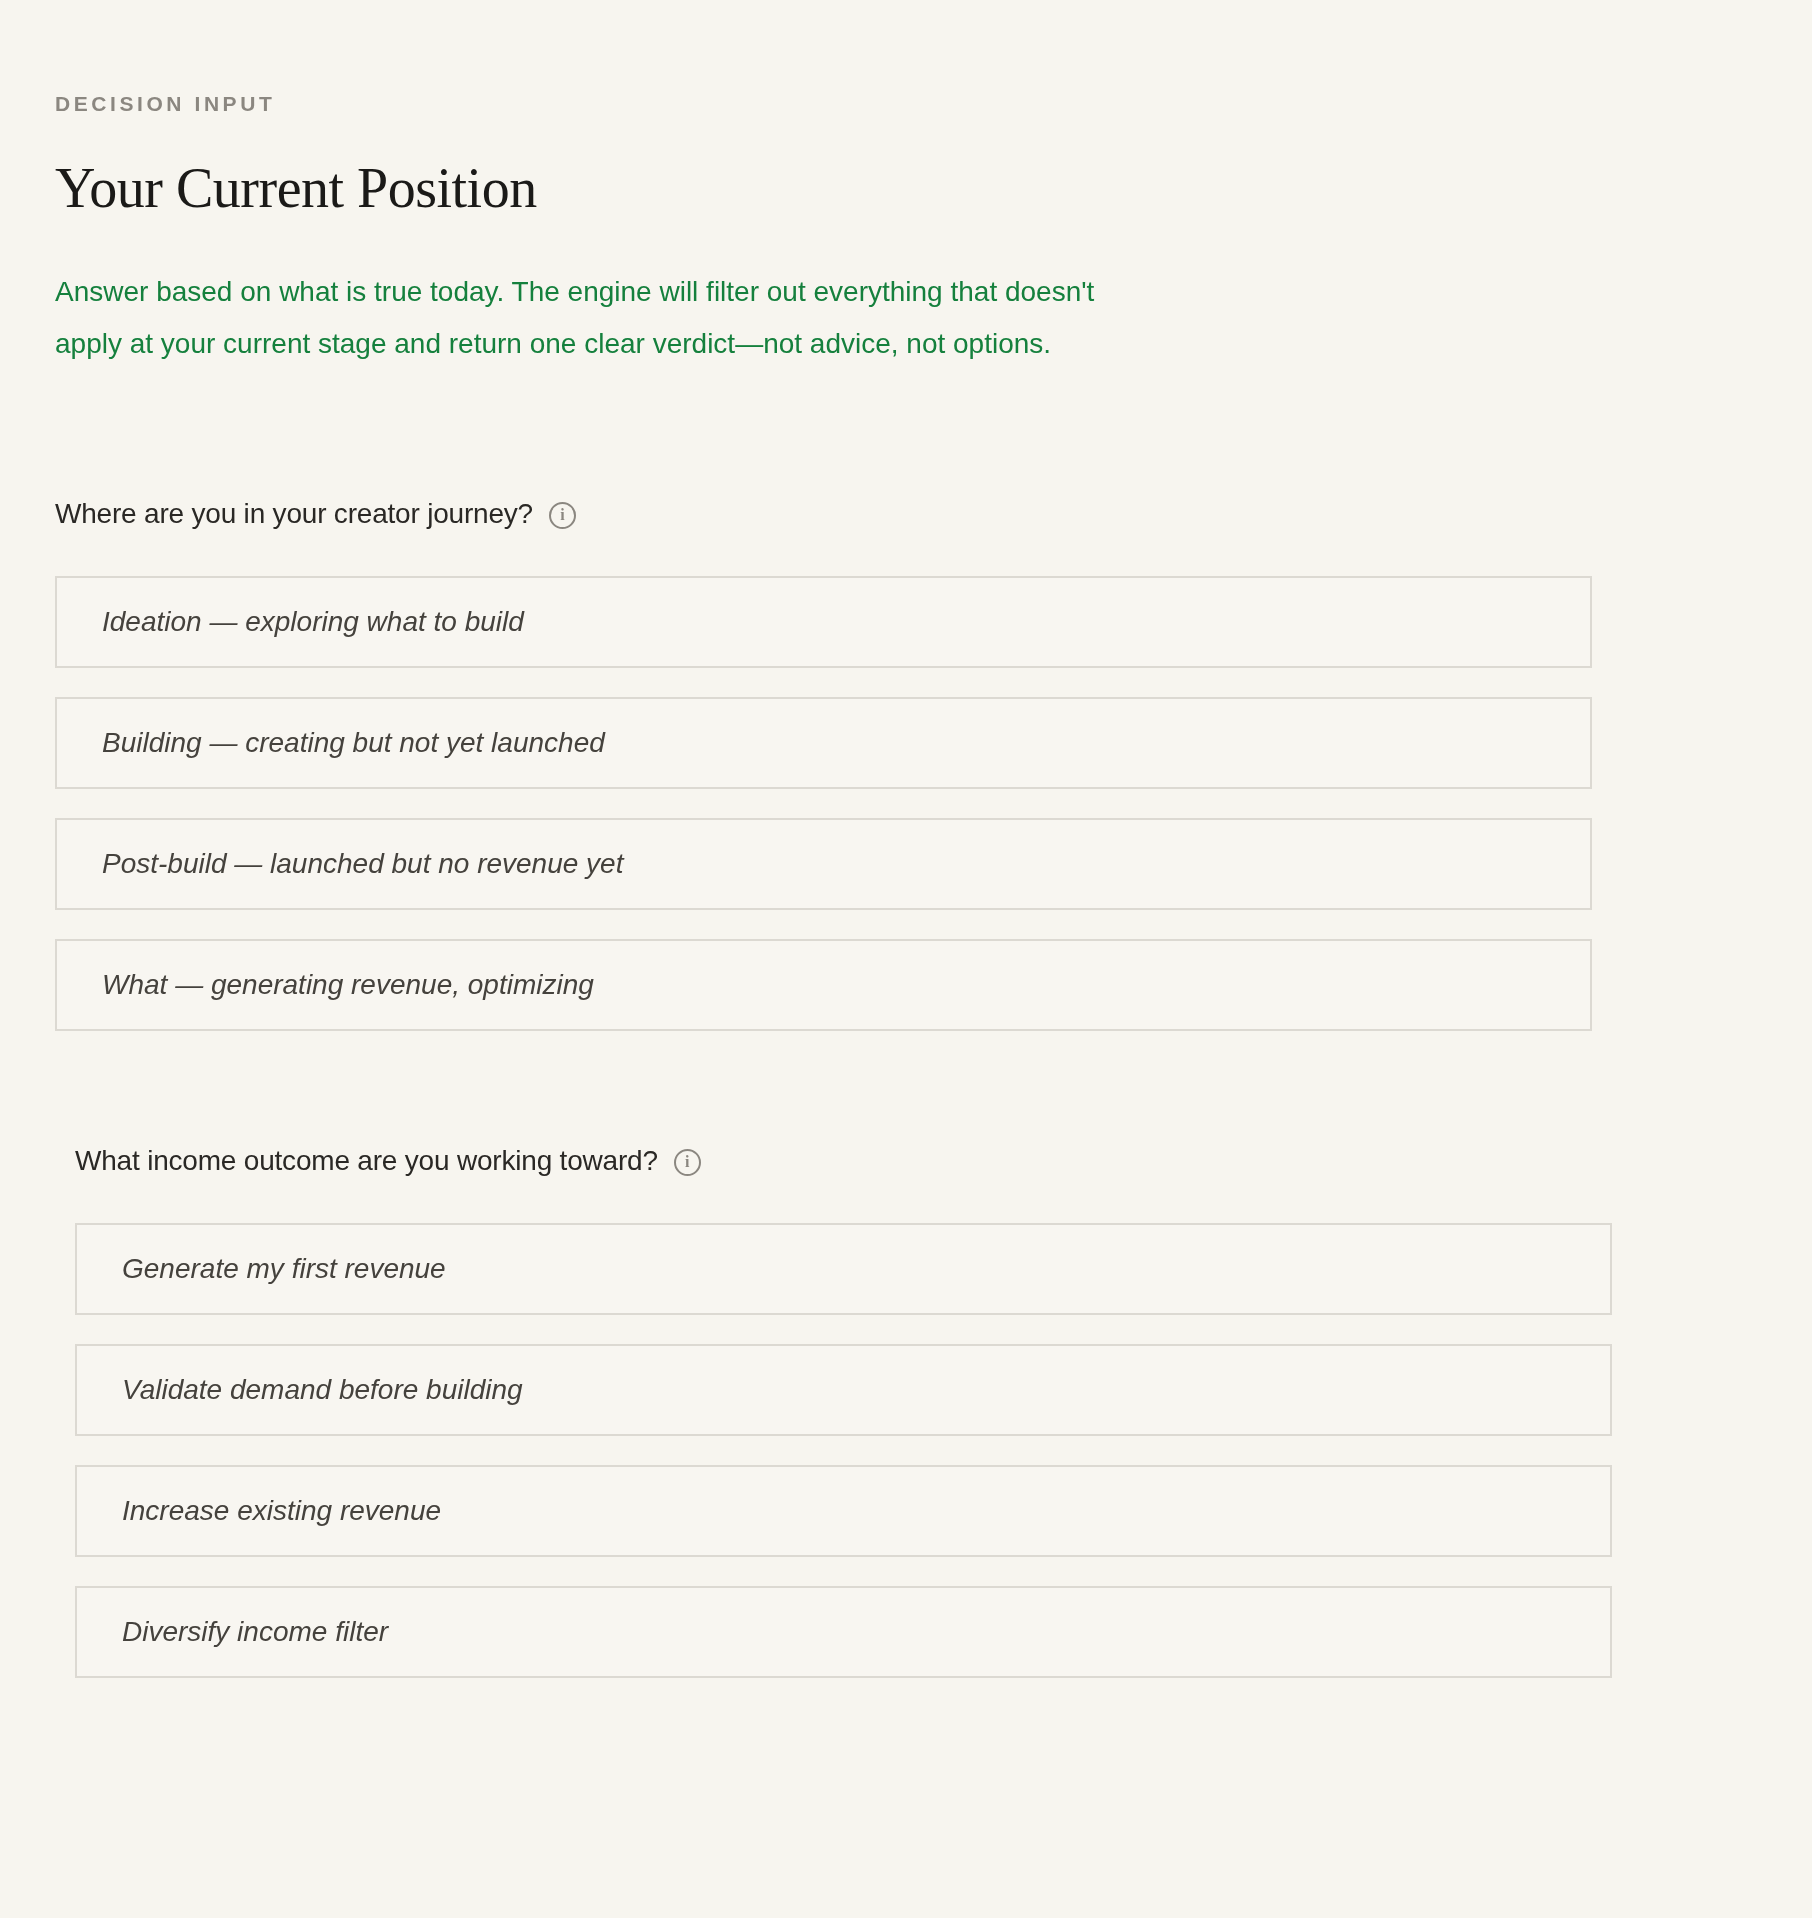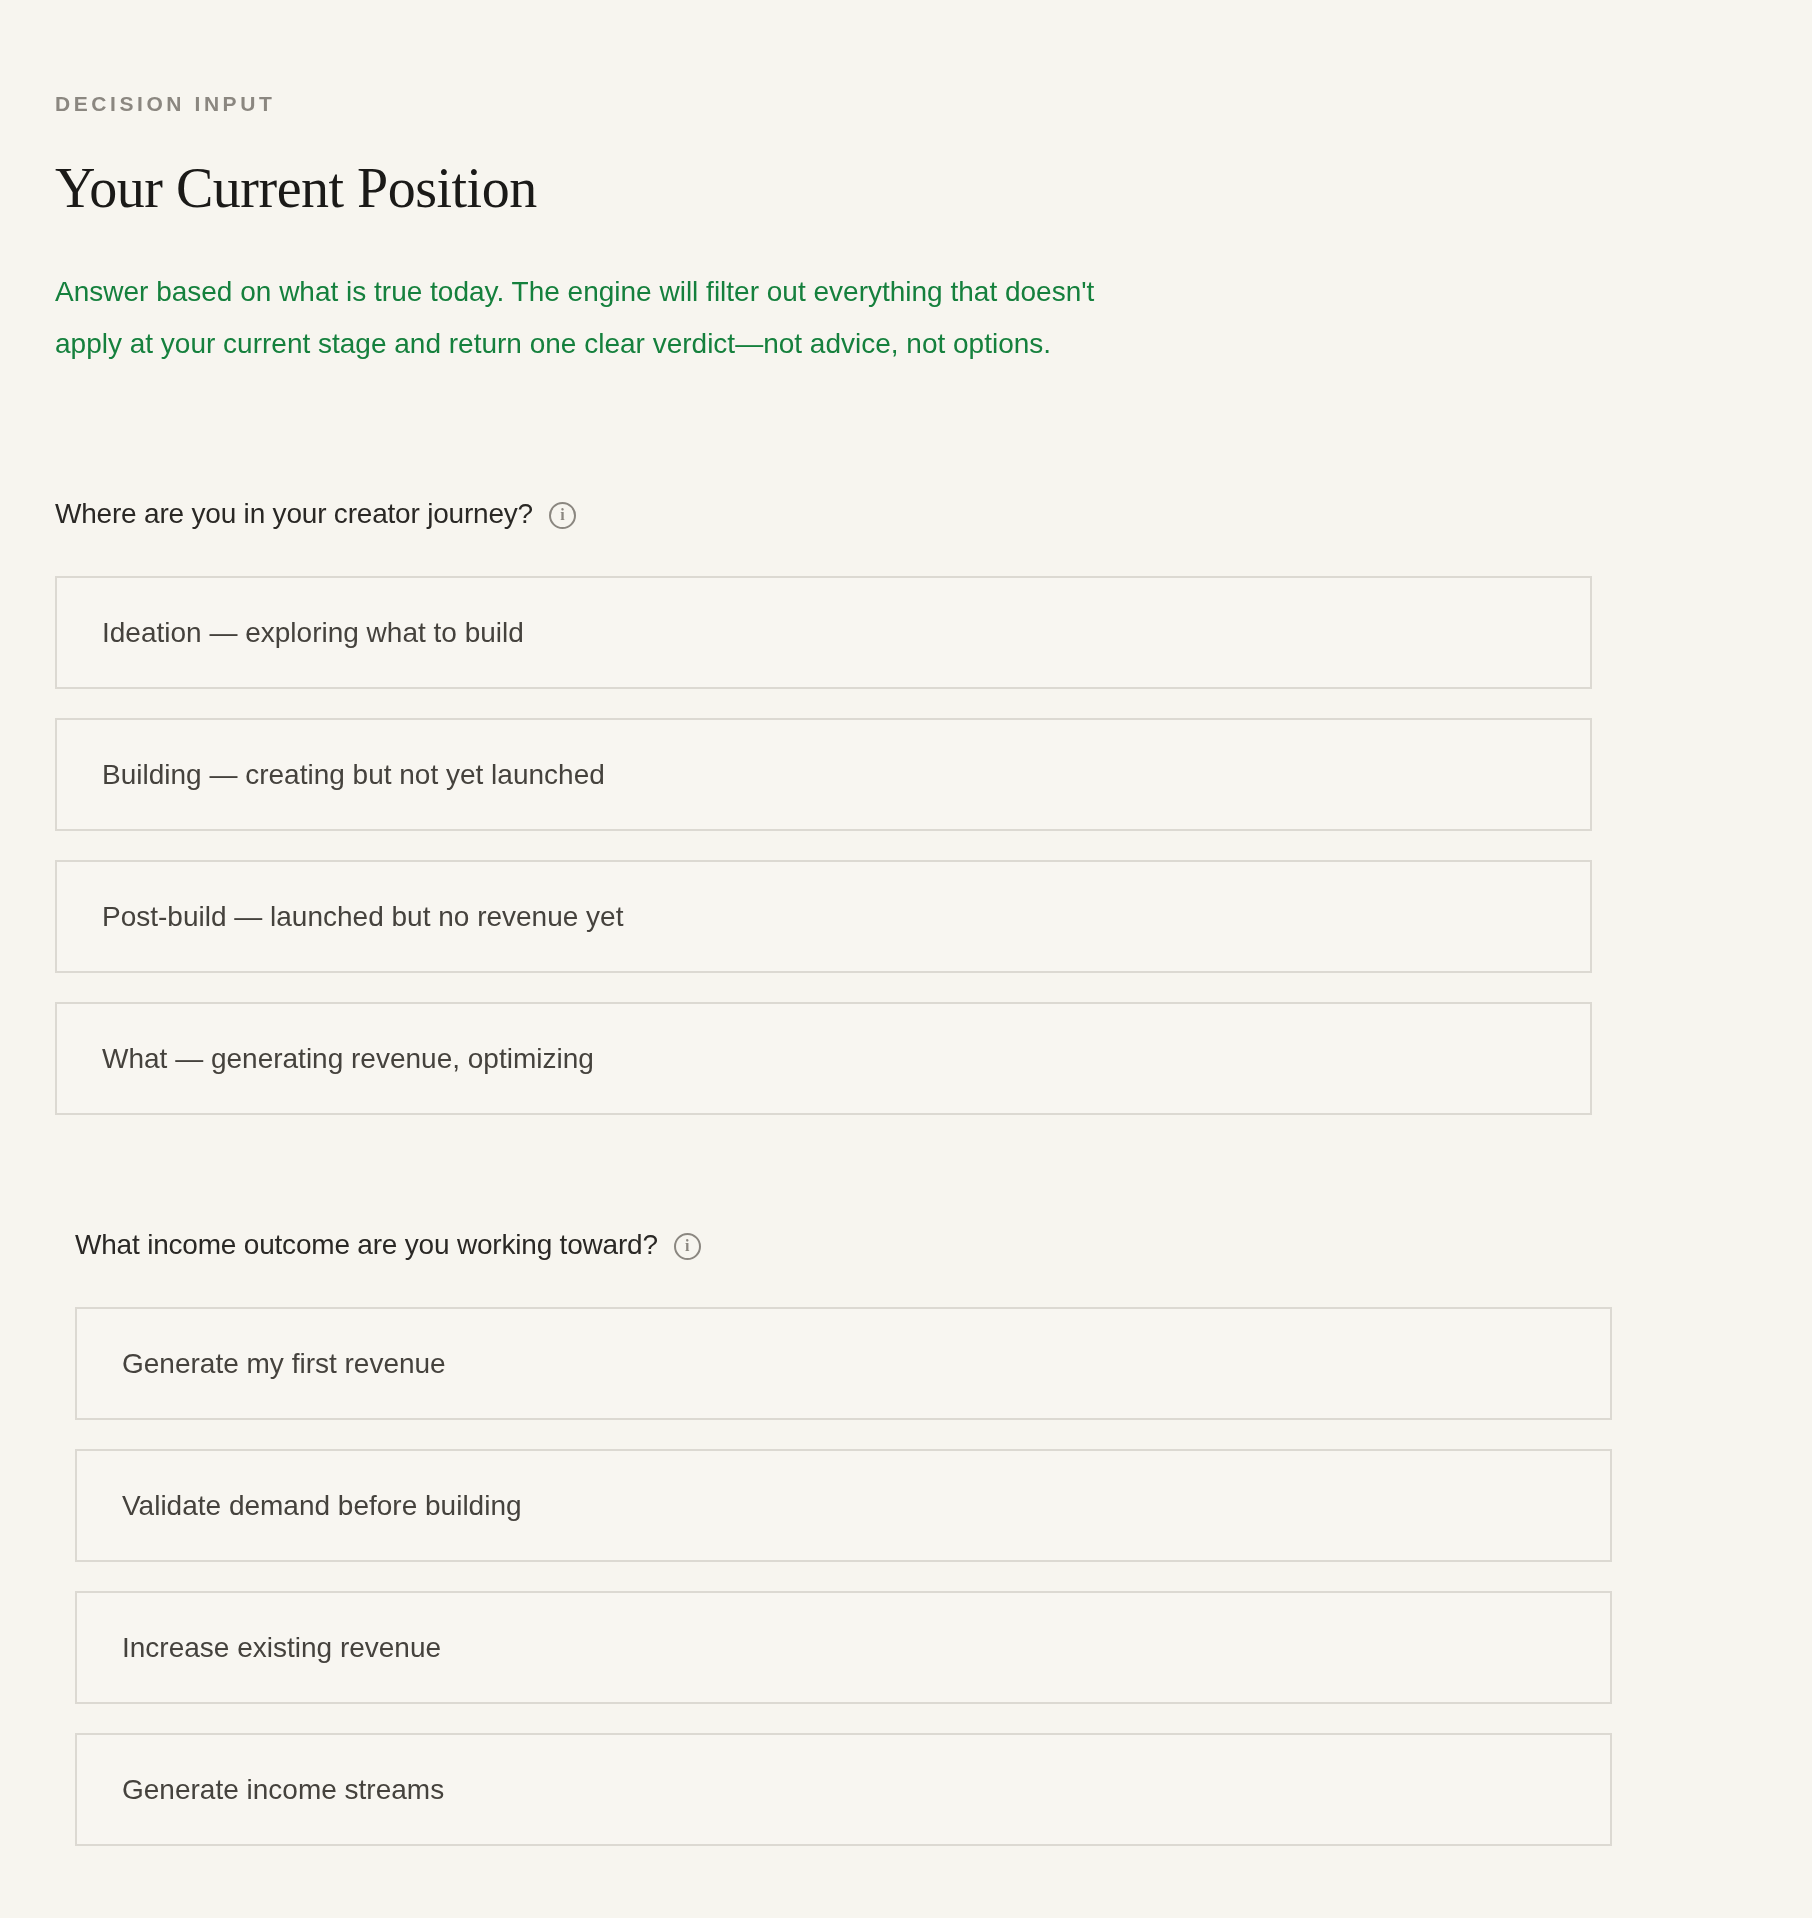--- a/index.html
+++ b/index.html
@@ -78,32 +78,33 @@
     margin-top: 2px;
   }
 
   .options {
     margin-top: 46px;
     width: 1537px;
   }
 
   .option-button {
     width: 100%;
-    height: 113px;
+    height: 92px;
     background: #f8f6f1;
     border: 2px solid #dcd9d2;
     display: flex;
     align-items: center;
     padding-left: 45px;
     margin-bottom: 29px;
     font-size: 28px;
     color: #454闭240;
     color: #45423d;
     cursor: pointer;
     user-select: none;
+    font-style: italic;
   }
   .option-button:last-child { margin-bottom: 0; }
 </style>
 </head>
 <body>
 
 <div class="page">
 
   <div class="eyebrow">DECISION INPUT</div>
 
@@ -126,17 +127,17 @@
 
   <div class="question-section second">
     <div class="question-row">
       <span class="question-label">What income outcome are you working toward?</span>
       <span class="info-icon">i</span>
     </div>
     <div class="options">
       <div class="option-button">Generate my first revenue</div>
       <div class="option-button">Validate demand before building</div>
       <div class="option-button">Increase existing revenue</div>
-      <div class="option-button">Generate income streams</div>
+      <div class="option-button">Diversify income filter</div>
     </div>
   </div>
 
 </div>
 
 </body></html>

